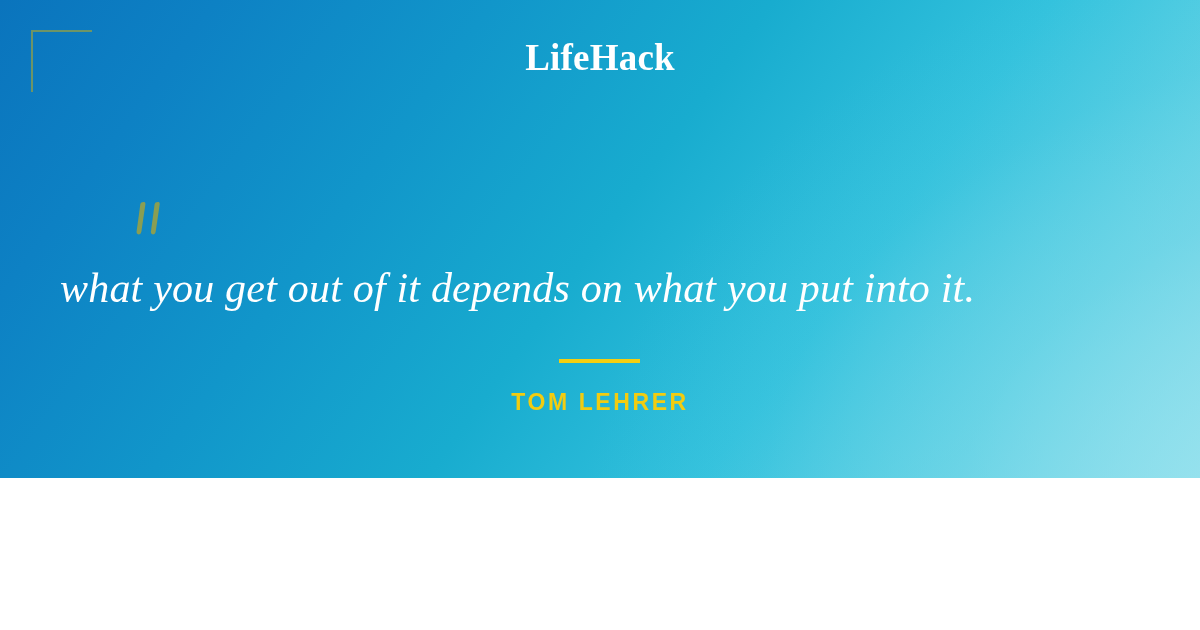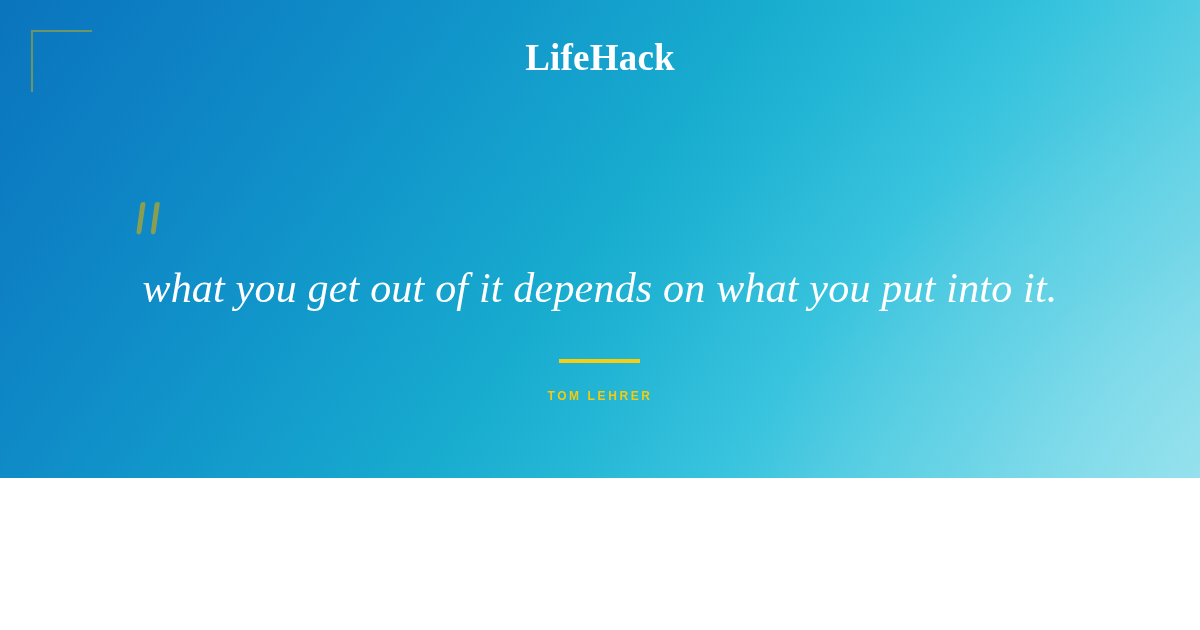--- a/index.html
+++ b/index.html
@@ -88,21 +88,20 @@
     top: 200px;
     width: 44px;
     height: 40px;
   }
 
   .quote-text {
     position: absolute;
     left: 60px;
     top: 263px;
     width: 1080px;
-    text-align: center;
     font-family: "Liberation Serif", "DejaVu Serif", serif;
     font-style: italic;
     font-weight: 400;
     font-size: 42px;
     line-height: 1.22;
     color: #ffffff;
     letter-spacing: 0.2px;
     white-space: nowrap;
   }
 
@@ -116,21 +115,21 @@
     border-radius: 0;
   }
 
   .author {
     position: absolute;
     left: 0;
     top: 389px;
     width: 1200px;
     text-align: center;
     font-family: "Liberation Sans", sans-serif;
-    font-size: 12px;
+    font-size: 23px;
     font-weight: 700;
     letter-spacing: 2.6px;
     color: #f2cc10;
     text-transform: uppercase;
   }
 </style>
 </head>
 <body>
 
 <div id="card">

